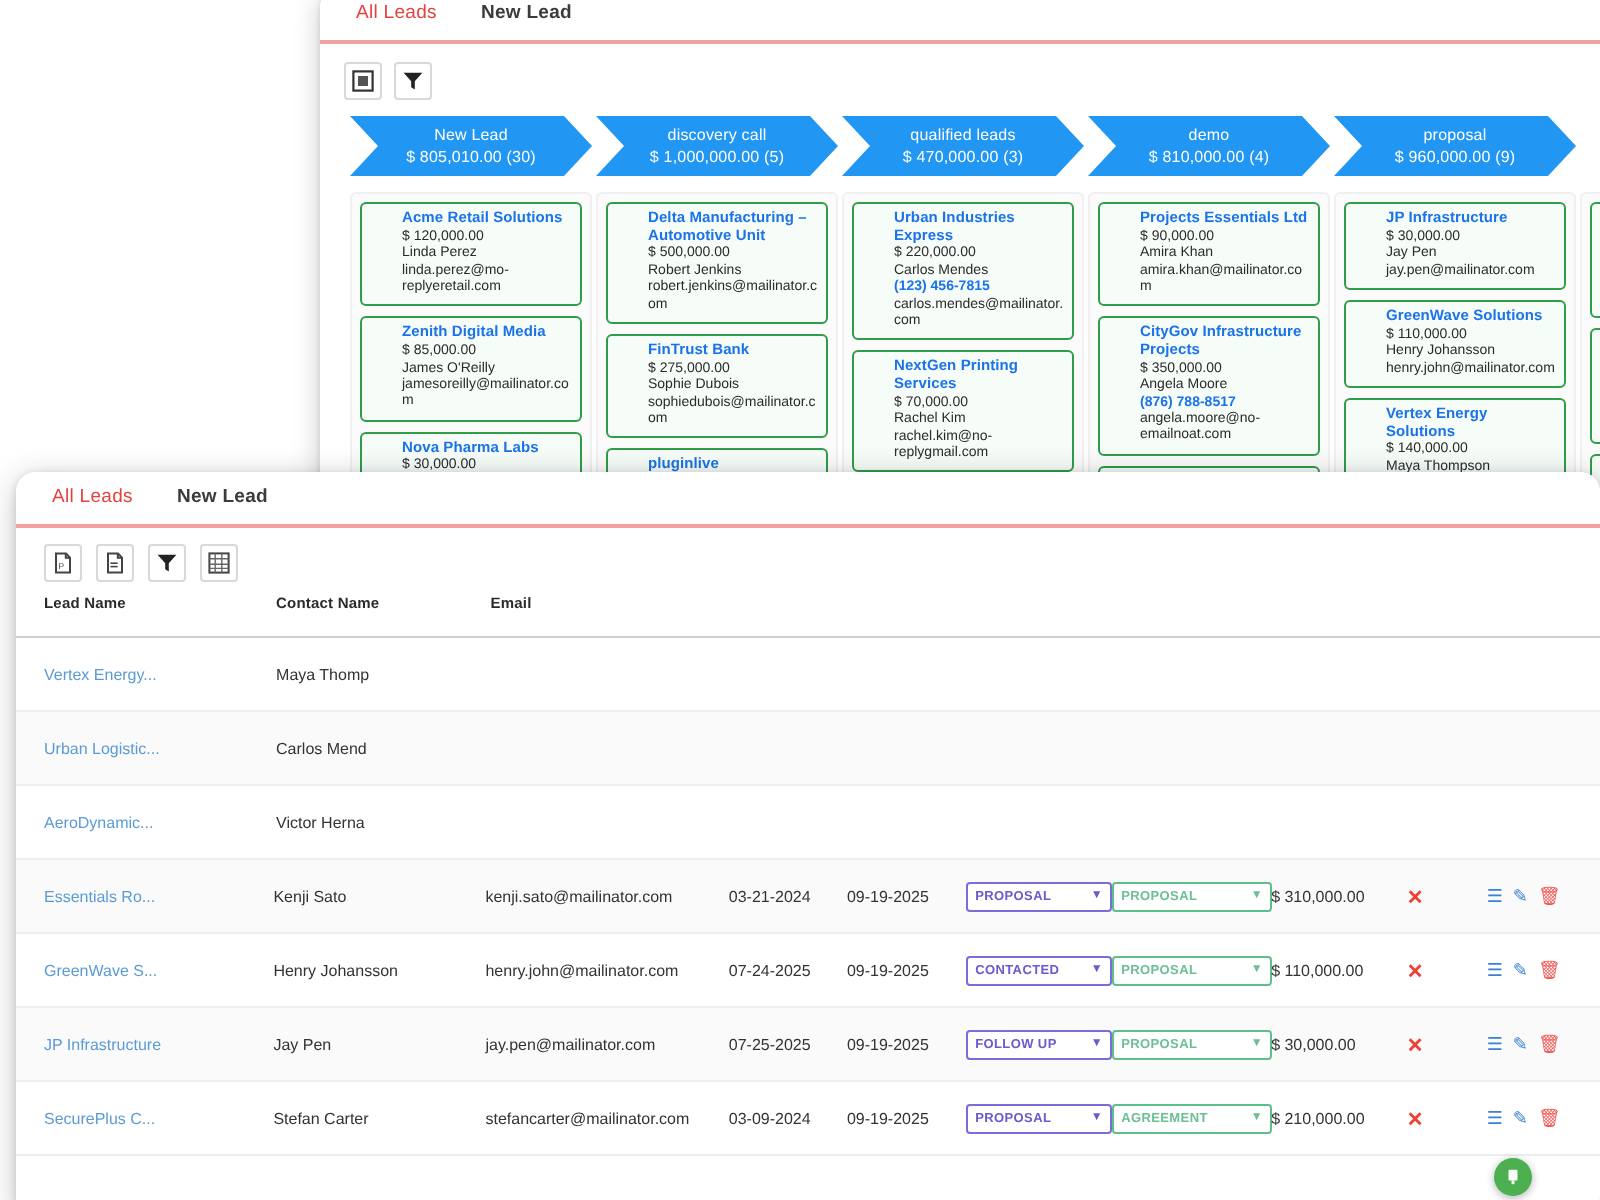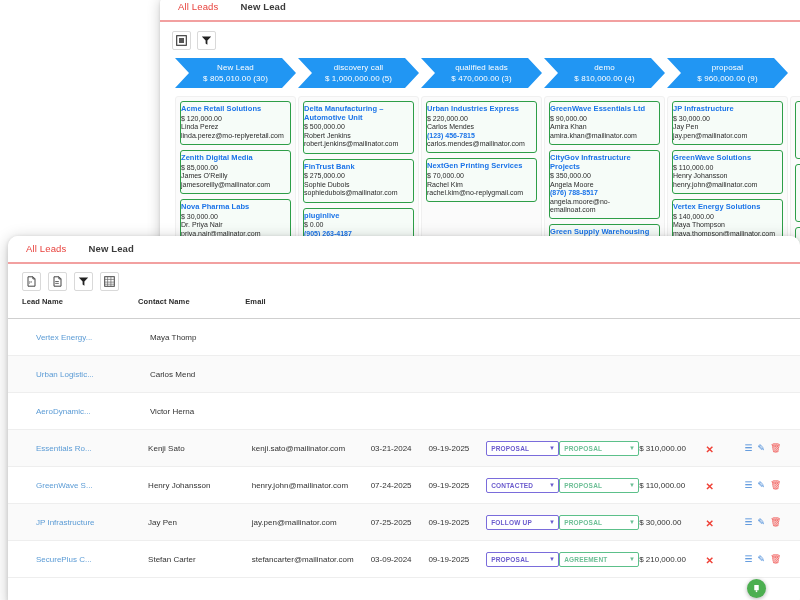--- a/index.html
+++ b/index.html
@@ -87,21 +87,21 @@
     background:#fbfbfb;
     border:1px solid #f0f0f0;
     border-radius:3px;
     padding:4px;
     overflow:hidden;
   }
   .card {
     background:#f6fcf8;
     border:1.4px solid #2e9e48;
     border-radius:3px;
-    padding:3px 4px 4px 0;
+    padding:3px 4px 4px 20px;
     margin-bottom:5px;
   }
   .card .c-title {
     color:#1a73e8; font-weight:700; font-size:7.5px; line-height:8.6px;
     letter-spacing:.05px; margin-bottom:1px;
   }
   .card .c-line { color:#2a2a2a; font-size:7px; line-height:8.4px; word-break:break-word; }
   .card .c-phone { color:#1a73e8; font-weight:700; font-size:7px; line-height:8.4px; }
   .card .c-amt { color:#2a2a2a; font-size:7px; line-height:8.6px; }
 
@@ -125,21 +125,21 @@
     height: 22px;
     border-bottom: 1.5px solid #cfcfcf;
     padding: 0 8px 0 14px;
     margin-top:3px;
   }
   .thead > div { font-size:7.5px; font-weight:700; color:#2b2b2b; letter-spacing:.1px; }
   .trow {
     display:flex; align-items:center;
     height: 37px;
     border-bottom: 1px solid #eeeeee;
-    padding: 0 8px 0 28px;
+    padding: 0 8px 0 14px;
     justify-content: space-between;
   }
   .trow:nth-child(even) { background:#fafafa; }
   .c-lead   { width:132px; font-size:8px; color:#5b9bd5; }
   .c-contact{ width:122px; font-size:8px; color:#333; }
   .c-email  { width:140px; font-size:8px; color:#333; }
   .c-date1  { width:68px;  font-size:8px; color:#333; }
   .c-date2  { width:68px;  font-size:8px; color:#333; }
   .c-status { width:80px; }
   .c-stage  { width:86px; }
@@ -303,21 +303,21 @@
           </div>
           <div class="card">
             <div class="c-title">NextGen Printing Services</div>
             <div class="c-amt">$ 70,000.00</div>
             <div class="c-line">Rachel Kim</div>
             <div class="c-line">rachel.kim@no-replygmail.com</div>
           </div>
         </div>
         <div class="col">
           <div class="card">
-            <div class="c-title">GreenWave Essentials Ltd</div>
+            <div class="c-title">Projects Essentials Ltd</div>
             <div class="c-amt">$ 90,000.00</div>
             <div class="c-line">Amira Khan</div>
             <div class="c-line">amira.khan@mailinator.com</div>
           </div>
           <div class="card">
             <div class="c-title">CityGov Infrastructure Projects</div>
             <div class="c-amt">$ 350,000.00</div>
             <div class="c-line">Angela Moore</div>
             <div class="c-phone">(876) 788-8517</div>
             <div class="c-line">angela.moore@no-emailnoat.com</div>

